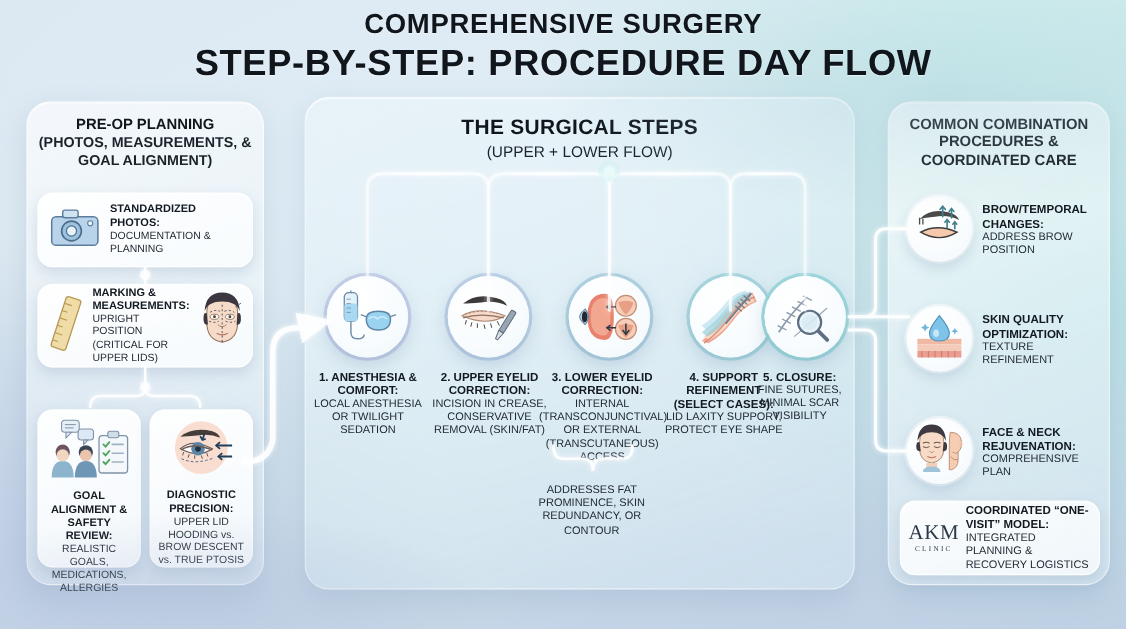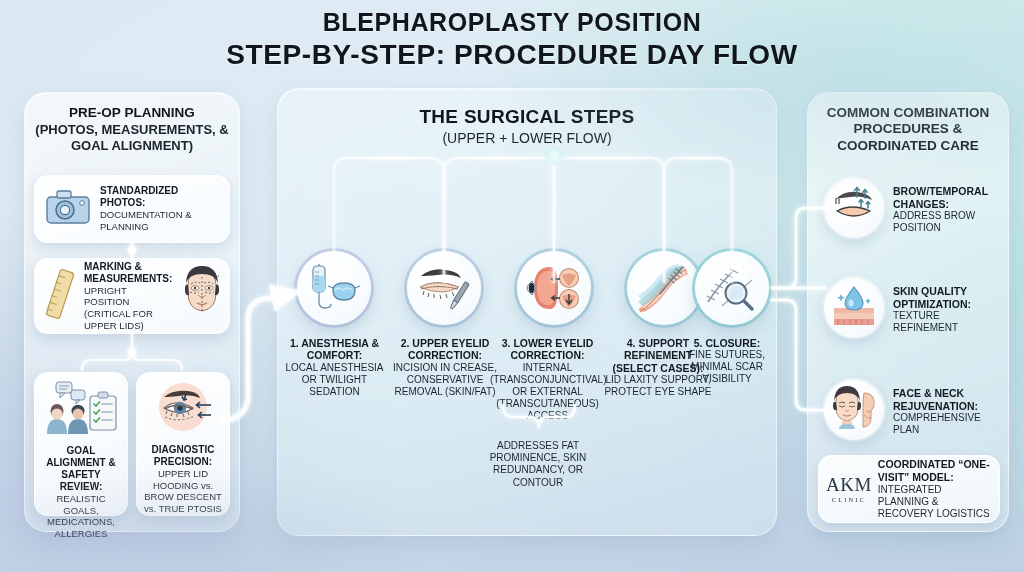--- a/index.html
+++ b/index.html
@@ -37,21 +37,21 @@
     z-index: 20;
   }
   .title-line{
     font-weight:bold;
     color:#10161c;
     letter-spacing:0.6px;
     line-height:1.18;
     text-shadow: 0 1px 1px rgba(255,255,255,0.55);
   }
   .title-1{ font-size:25px; }
-  .title-2{ font-size:28px; }
+  .title-2{ font-size:33px; }
 
   
   .panel{
     position:absolute;
     border-radius:22px;
     background: linear-gradient(155deg, rgba(255,255,255,0.66) 0%, rgba(246,251,253,0.52) 42%, rgba(235,245,250,0.40) 100%);
     box-shadow: 0 10px 26px rgba(95,125,160,0.18), inset 0 1px 0 rgba(255,255,255,0.75);
     border: 1px solid rgba(255,255,255,0.55);
     backdrop-filter: blur(2px);
   }
@@ -152,21 +152,21 @@
   .akm-sub{ font-size:6.5px; letter-spacing:2.1px; margin-top:2px; font-family:"Liberation Serif", serif;}
 
   svg.overlay{ position:absolute; left:0; top:0; width:1024px; height:572px; pointer-events:none; z-index:5;}
 </style>
 </head>
 <body>
 
 <div id="stage">
 
   <div class="title-wrap">
-    <div class="title-line title-1">BLEPHAROPLASTY POSITION</div>
+    <div class="title-line title-1">COMPREHENSIVE SURGERY</div>
     <div class="title-line title-2">STEP-BY-STEP: PROCEDURE DAY FLOW</div>
   </div>
 
   <svg class="overlay" viewBox="0 0 1024 572">
     <defs>
       <filter id="softglow" x="-60%" y="-60%" width="220%" height="220%">
         <feGaussianBlur stdDeviation="2.4" result="b"></feGaussianBlur>
         <feMerge>
             <feMergeNode in="b"></feMergeNode>
             <feMergeNode in="SourceGraphic"></feMergeNode>

